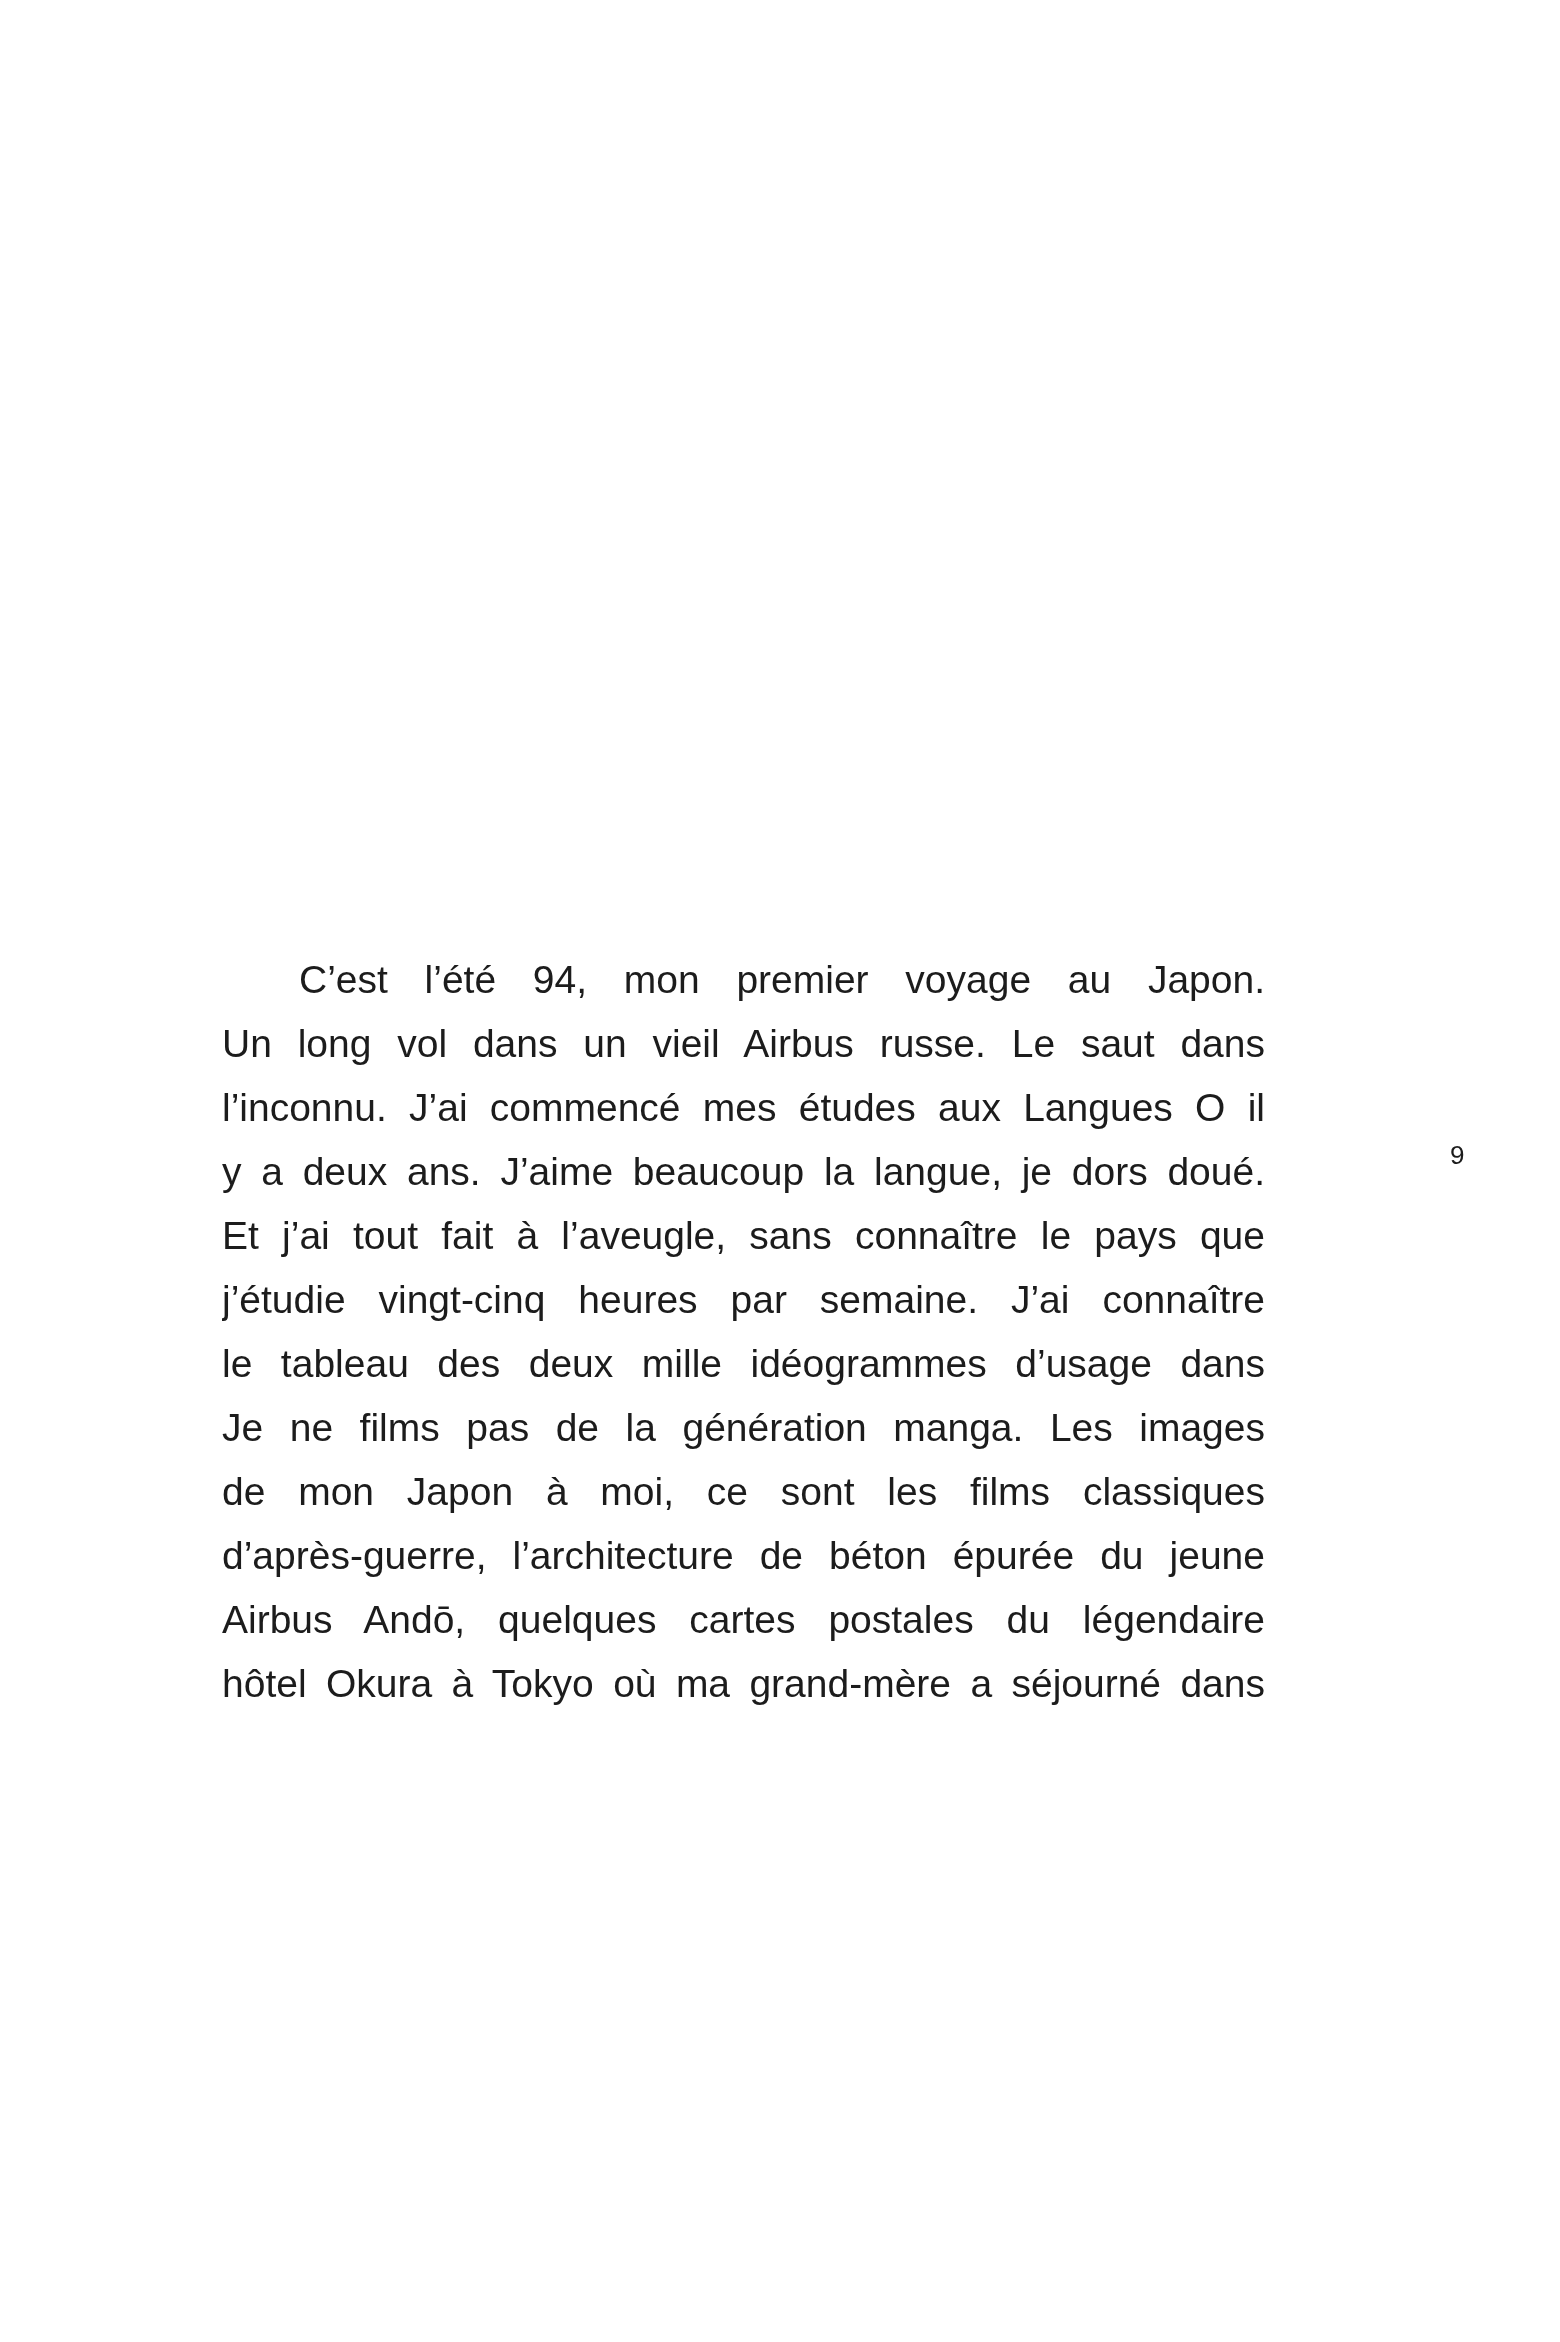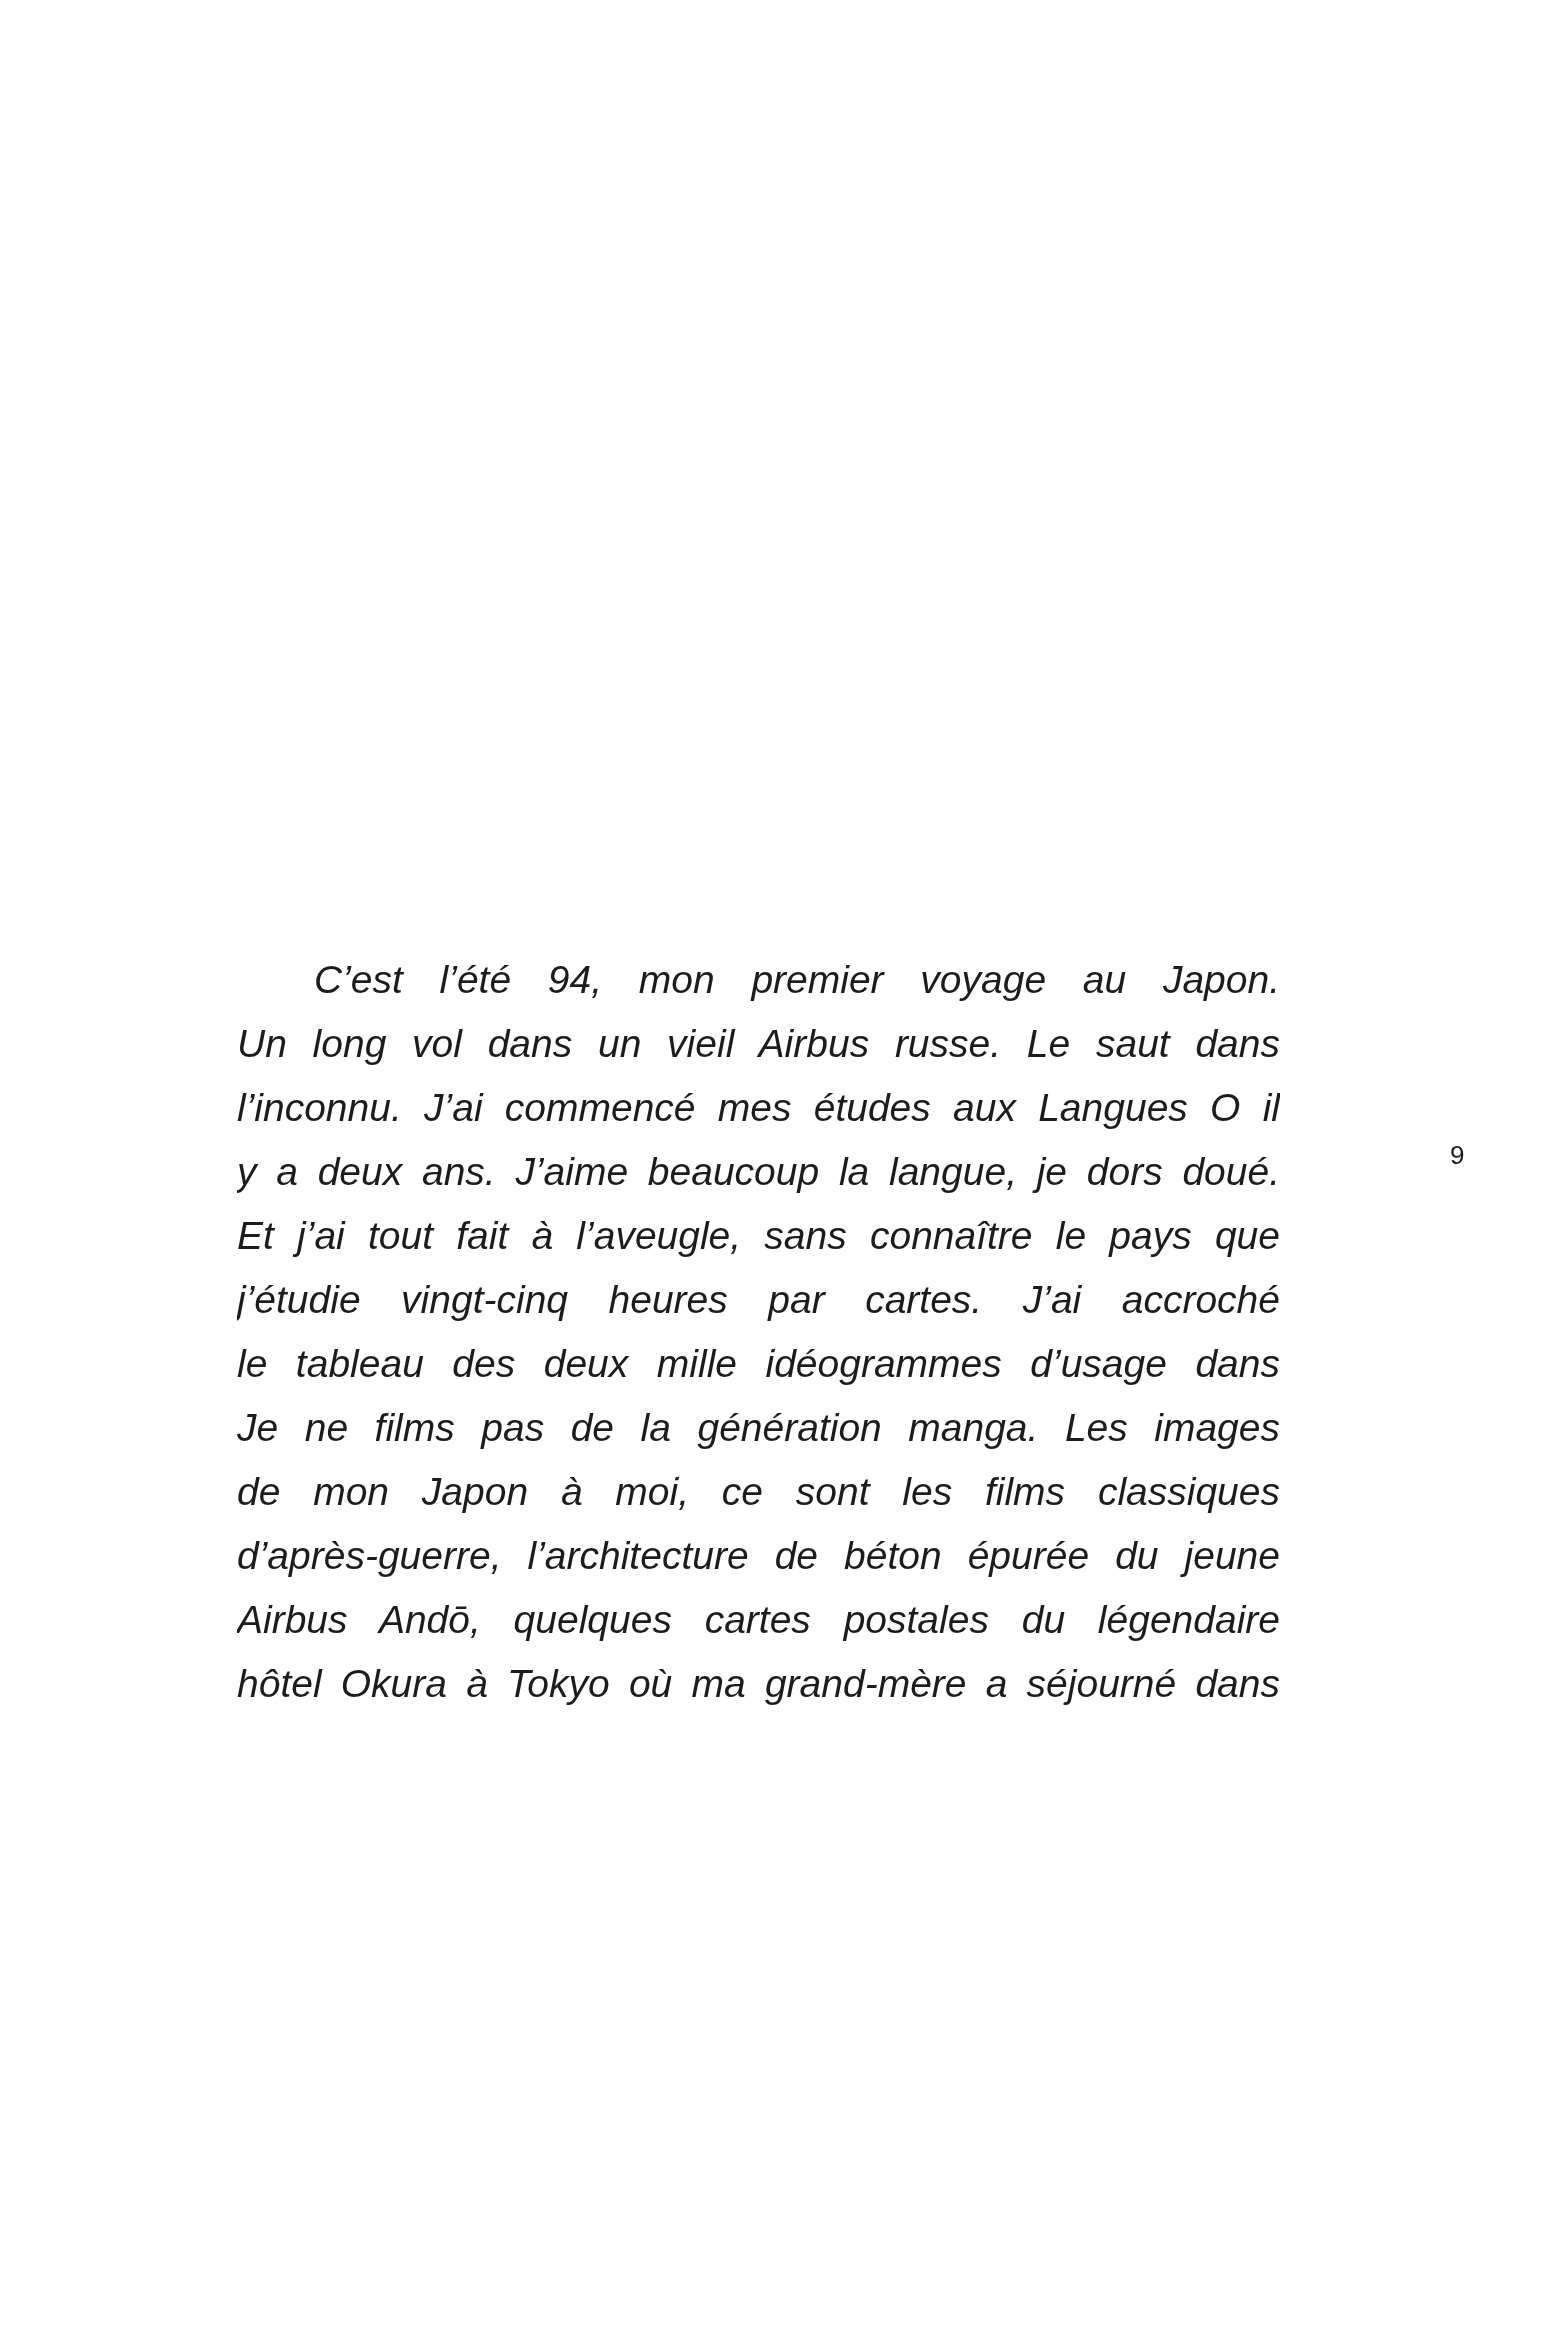--- a/index.html
+++ b/index.html
@@ -10,28 +10,27 @@
   .page {
     position: relative;
     width: 1561px;
     height: 2342px;
     background: #ffffff;
     font-family: "Liberation Sans", "DejaVu Sans", sans-serif;
     overflow: hidden;
   }
   .text-block {
     position: absolute;
-    left: 237px;
+    left: 222px;
     top: 948px;
     width: 1043px;
     font-size: 39px;
     line-height: 64px;
     color: #1c1c1c;
     font-weight: 400;
-    font-style: italic;
   }
   .line {
     text-align: justify;
     text-align-last: justify;
     white-space: nowrap;
     height: 64px;
   }
   
   .line { white-space: normal; overflow: hidden; }
   .line.indent {
@@ -57,21 +56,21 @@
 <body>
 
 <div class="page">
 
   <div class="text-block">
     <div class="line indent">C’est l’été 94, mon premier voyage au Japon.</div>
     <div class="line">Un long vol dans un vieil Airbus russe. Le saut dans</div>
     <div class="line">l’inconnu. J’ai commencé mes études aux Langues O il</div>
     <div class="line">y a deux ans. J’aime beaucoup la langue, je dors doué.</div>
     <div class="line">Et j’ai tout fait à l’aveugle, sans connaître le pays que</div>
-    <div class="line">j’étudie vingt-cinq heures par cartes. J’ai accroché</div>
+    <div class="line">j’étudie vingt-cinq heures par semaine. J’ai connaître</div>
     <div class="line">le tableau des deux mille idéogrammes d’usage dans</div>
     <div class="line">Je ne films pas de la génération manga. Les images</div>
     <div class="line">de mon Japon à moi, ce sont les films classiques</div>
     <div class="line">d’après-guerre, l’architecture de béton épurée du jeune</div>
     <div class="line">Airbus Andō, quelques cartes postales du légendaire</div>
     <div class="line">hôtel Okura à Tokyo où ma grand-mère a séjourné dans</div>
   </div>
 
   <div class="page-number">9</div>
 

